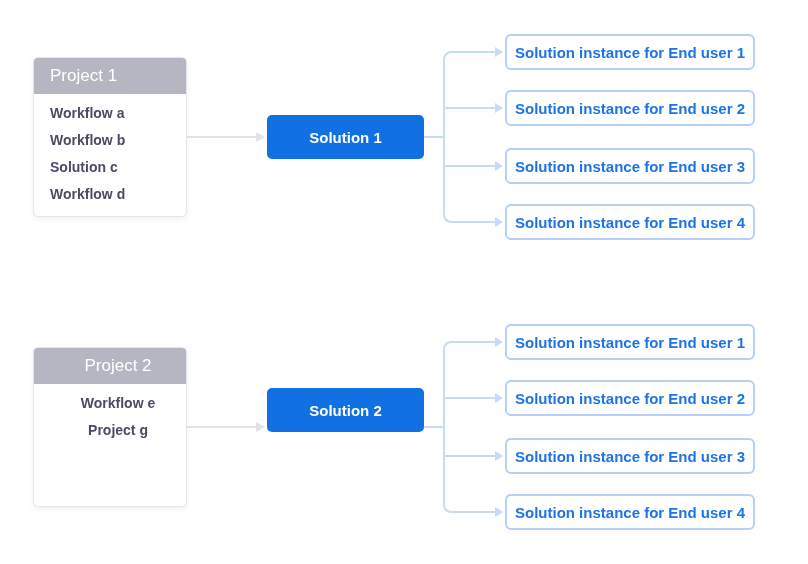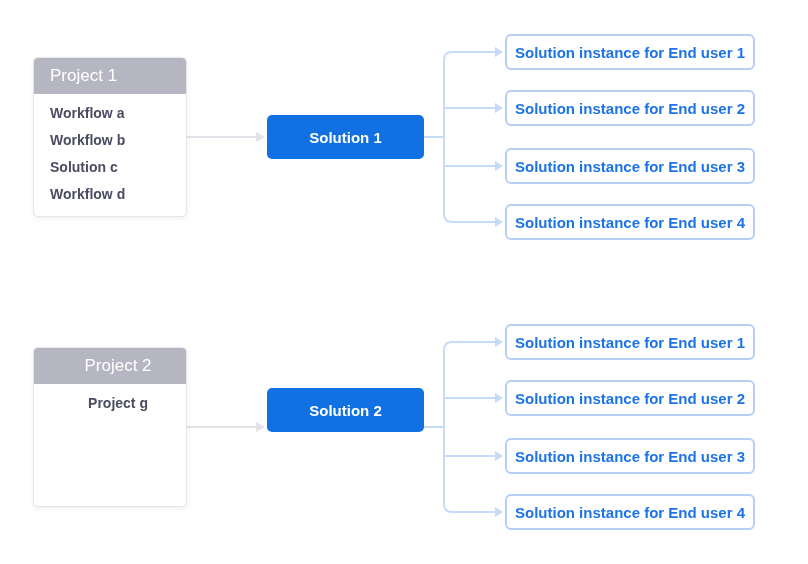--- a/index.html
+++ b/index.html
@@ -135,20 +135,21 @@
   <div class="solution-btn g1">Solution 1</div>
 
   <div class="instance-box g1i0">Solution instance for End user 1</div>
   <div class="instance-box g1i1">Solution instance for End user 2</div>
   <div class="instance-box g1i2">Solution instance for End user 3</div>
   <div class="instance-box g1i3">Solution instance for End user 4</div>
 
   <div class="project-card g2">
     <div class="project-header">Project 2</div>
     <div class="workflow-list">
+      <div class="workflow-item">Workflow e</div>
       <div class="workflow-item">Project g</div>
     </div>
   </div>
 
   <div class="solution-btn g2">Solution 2</div>
 
   <div class="instance-box g2i0">Solution instance for End user 1</div>
   <div class="instance-box g2i1">Solution instance for End user 2</div>
   <div class="instance-box g2i2">Solution instance for End user 3</div>
   <div class="instance-box g2i3">Solution instance for End user 4</div>

